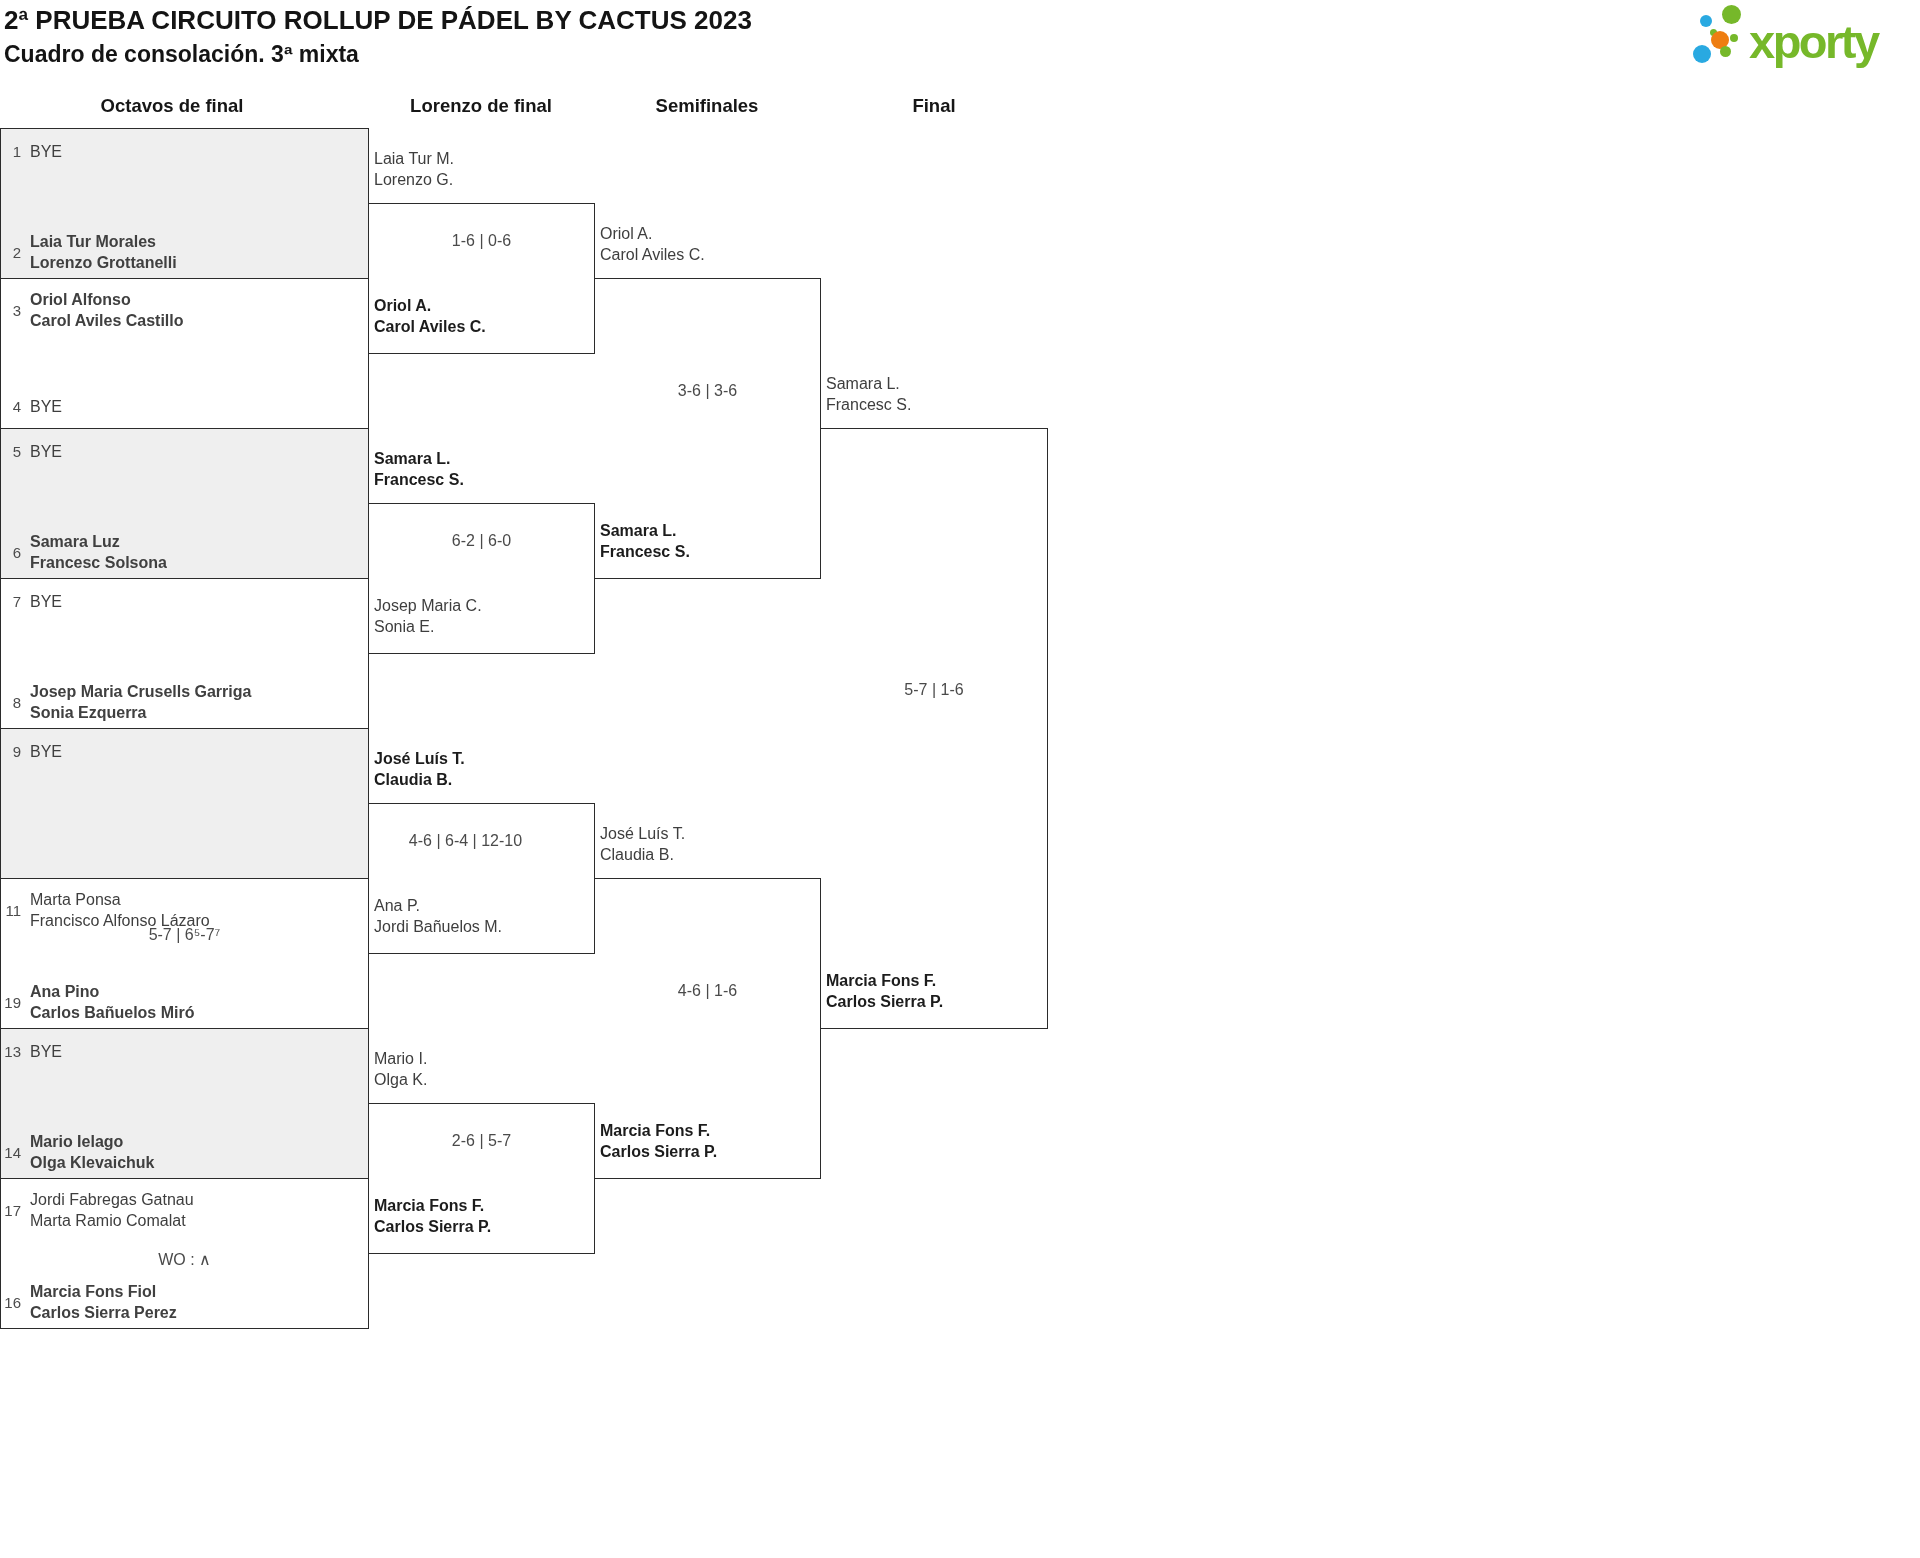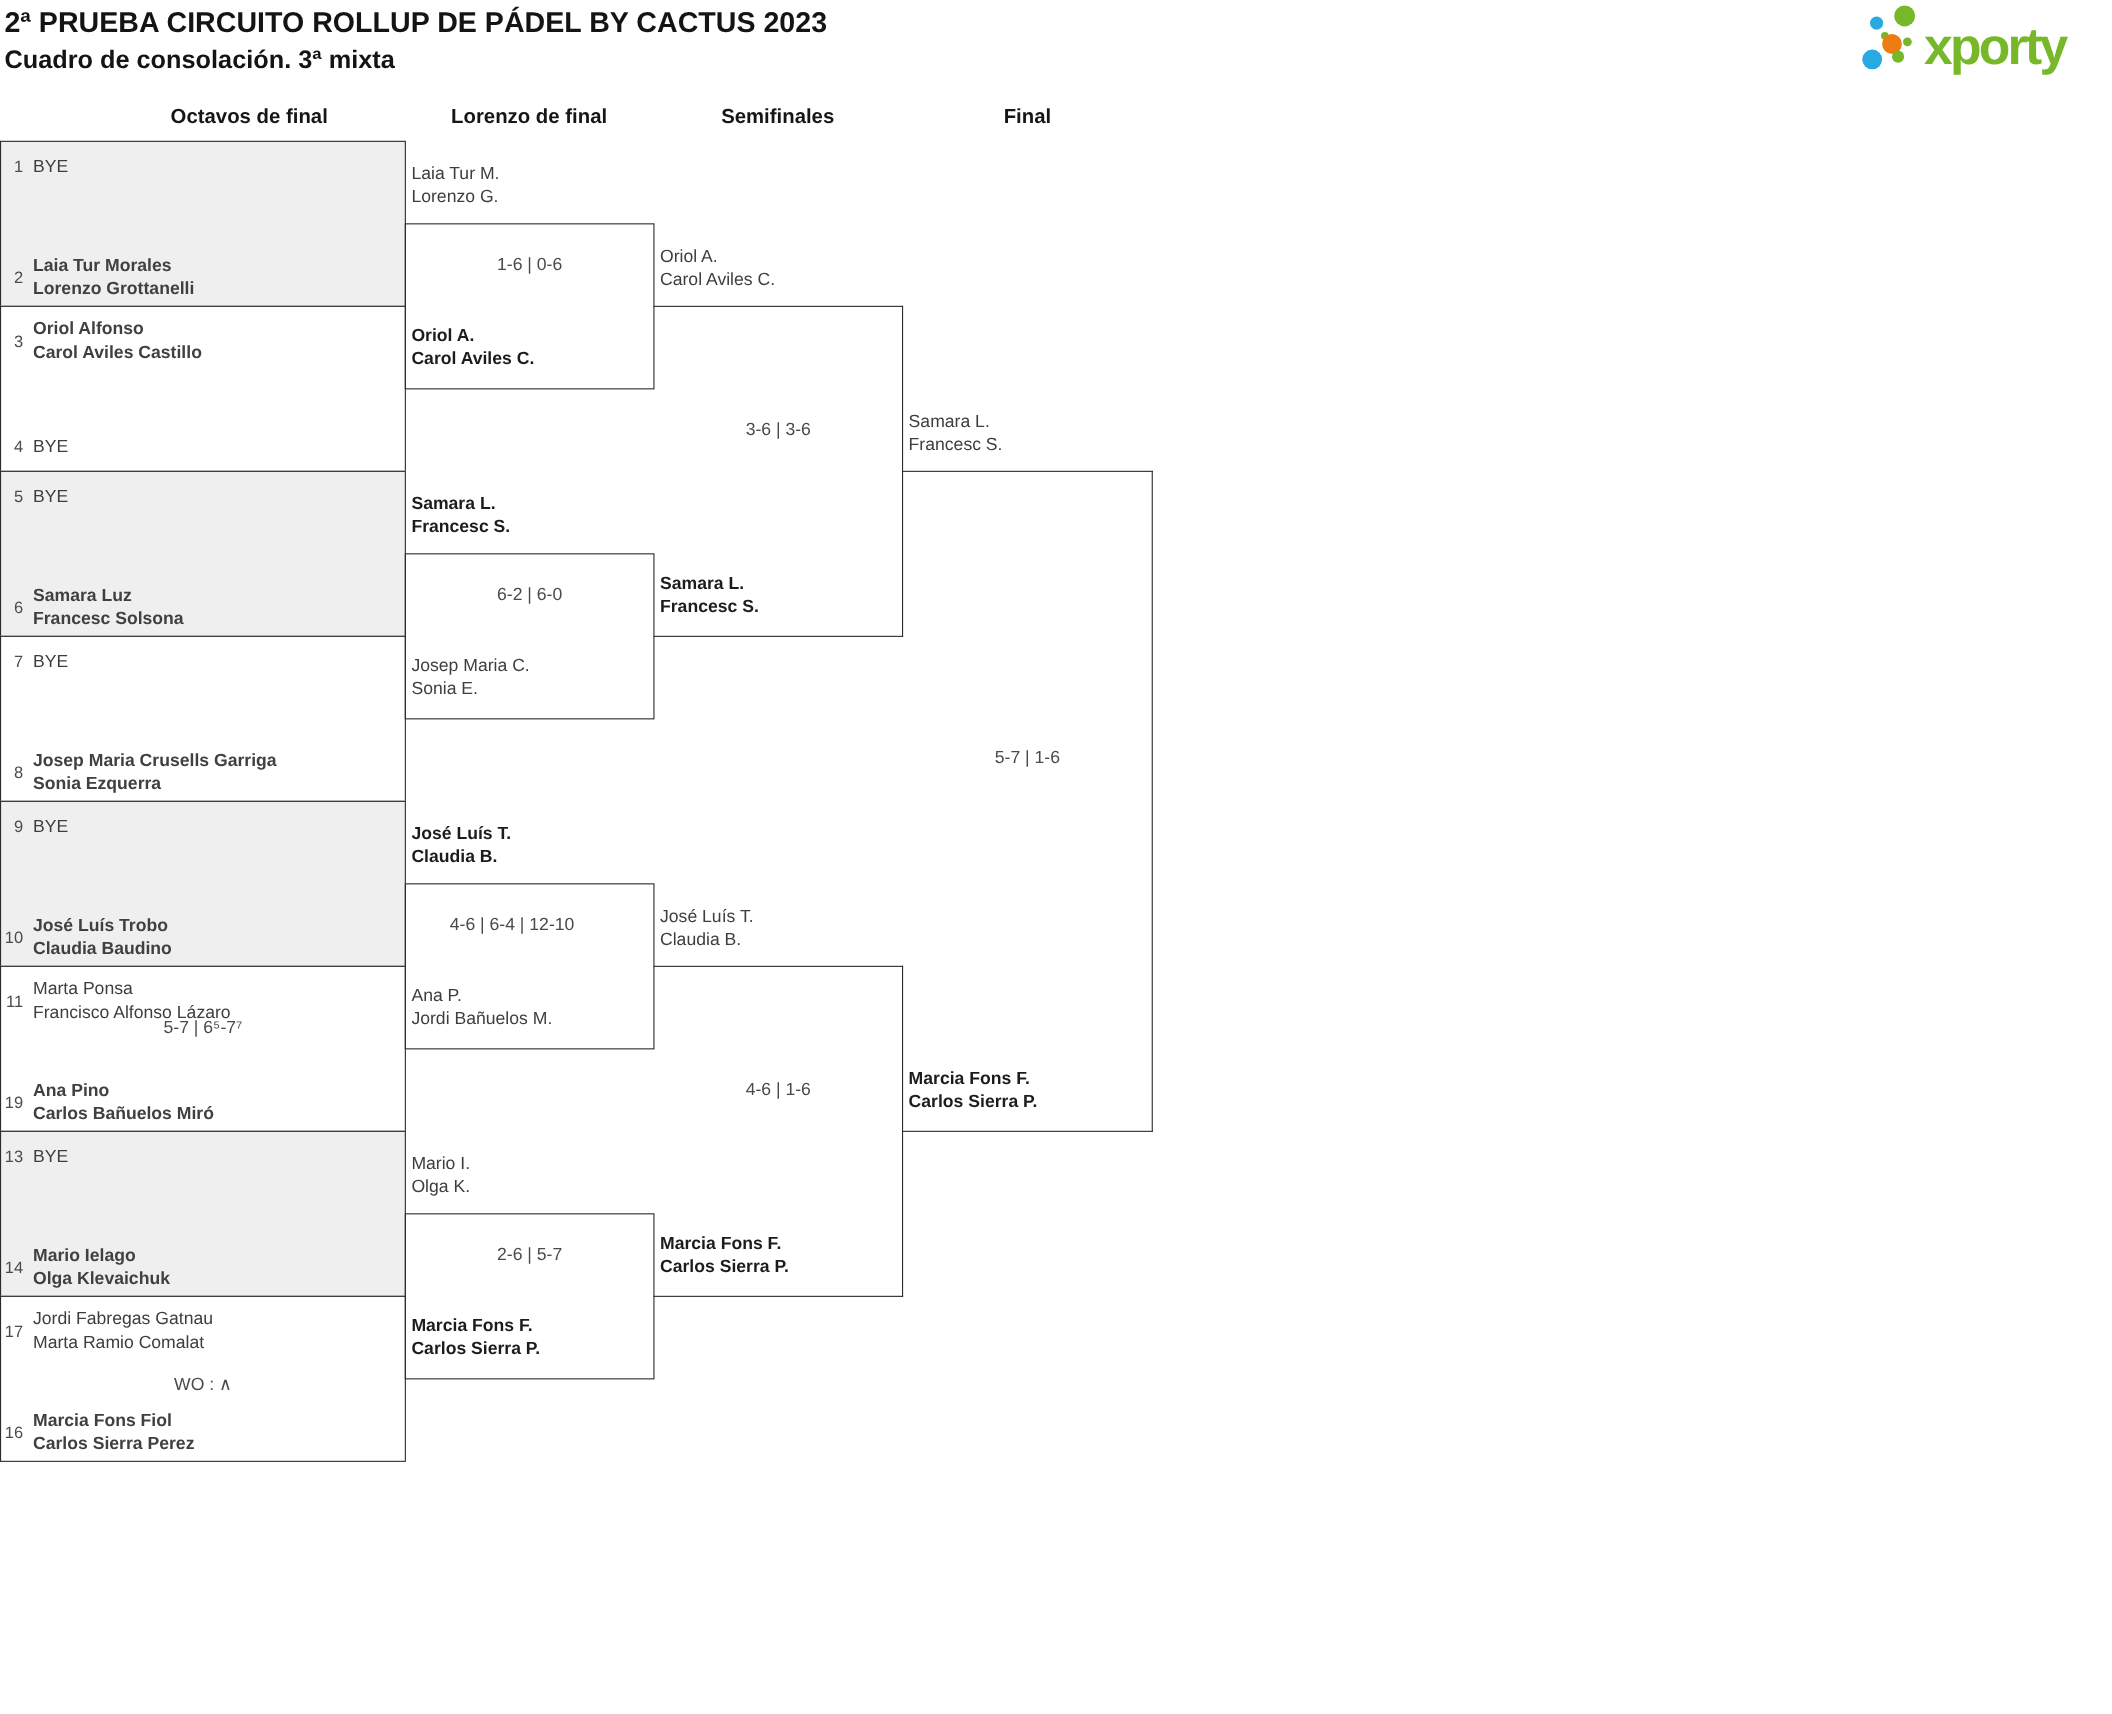--- a/index.html
+++ b/index.html
@@ -50,21 +50,21 @@
     <span class="dot" style="left:1722px; top:5px;  width:19px; height:19px; background:#76b82a;"></span>
     <span class="dot" style="left:1700px; top:15px; width:12px; height:12px; background:#29a9e1;"></span>
     <span class="dot" style="left:1710px; top:29px; width:7px;  height:7px;  background:#76b82a;"></span>
     <span class="dot" style="left:1711px; top:31px; width:18px; height:18px; background:#ee7d11;"></span>
     <span class="dot" style="left:1730px; top:34px; width:8px;  height:8px;  background:#76b82a;"></span>
     <span class="dot" style="left:1693px; top:45px; width:18px; height:18px; background:#29a9e1;"></span>
     <span class="dot" style="left:1720px; top:46px; width:11px; height:11px; background:#76b82a;"></span>
     <span class="logo-text">xporty</span>
   </div>
 
-  <div class="abs colhead" style="left:78px;text-align:right;">Octavos de final</div>
+  <div class="abs colhead" style="left:62px;">Octavos de final</div>
   <div class="abs colhead" style="left:371px;">Lorenzo de final</div>
   <div class="abs colhead" style="left:597px;">Semifinales</div>
   <div class="abs colhead" style="left:824px;">Final</div>
 
   <div class="abs pairbox gray" style="top:128px;"></div>
   <div class="abs pairbox" style="top:278px;"></div>
   <div class="abs pairbox gray" style="top:428px;"></div>
   <div class="abs pairbox" style="top:578px;"></div>
   <div class="abs pairbox gray" style="top:728px;"></div>
   <div class="abs pairbox" style="top:878px;"></div>
@@ -132,27 +132,20 @@
         <span class="nl">Josep Maria Crusells Garriga</span>
         <span class="nl">Sonia Ezquerra</span>
       </div>
     </div>
   <div class="abs slot" style="top:741px;">
       <span class="seed">9</span>
       <div class="lines">
         <span class="nl">BYE</span>
       </div>
     </div>
-  <div class="abs slot w" style="top:831px;">
-      <span class="seed">10</span>
-      <div class="lines">
-        <span class="nl">José Luís Trobo</span>
-        <span class="nl">Claudia Baudino</span>
-      </div>
-    </div>
   <div class="abs slot" style="top:889px;">
       <span class="seed">11</span>
       <div class="lines">
         <span class="nl">Marta Ponsa</span>
         <span class="nl">Francisco Alfonso Lázaro</span>
       </div>
     </div>
   <div class="abs slot w" style="top:981px;">
       <span class="seed">19</span>
       <div class="lines">

